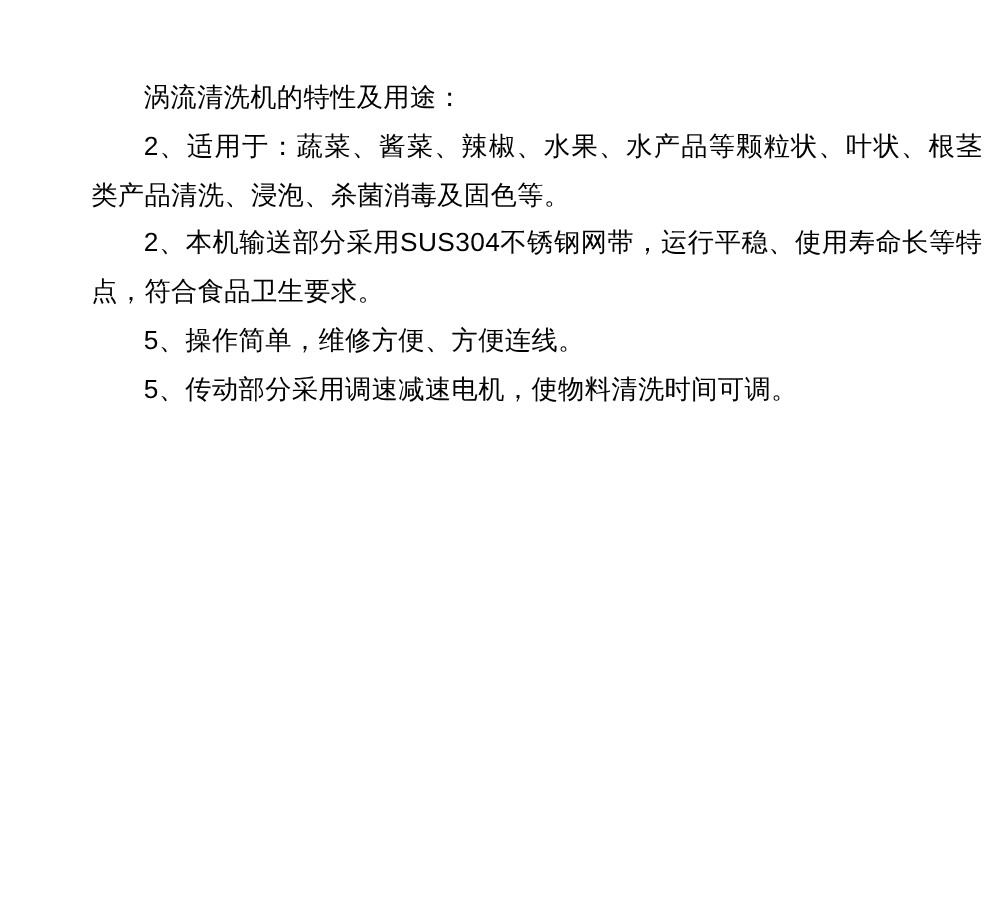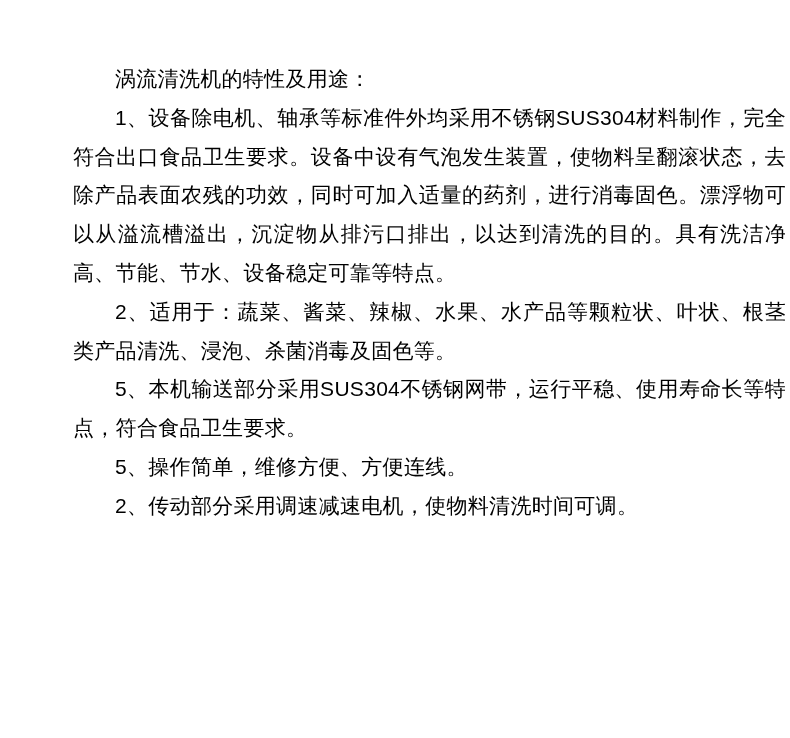--- a/index.html
+++ b/index.html
@@ -33,18 +33,17 @@
 
   .doc p.title {
     text-align: left;
   }
 </style>
 </head>
 <body>
 
 <div class="doc">
   <p class="title">涡流清洗机的特性及用途：</p>
-  <p>1、设备除电机、轴承等标准件外均采用不锈钢SUS304材料制作，完全符合出口食品卫生要求。设备中设有气泡发生装置，使物料呈翻滚状态，去除产品表面农残的功效，同时可加入适量的药剂，进行消毒固色。漂浮物可以从溢流槽溢出，沉淀物从排污口排出，以达到清洗的目的。具有洗洁净高、节能、节水、设备稳定可靠等特点。</p>
   <p>2、适用于：蔬菜、酱菜、辣椒、水果、水产品等颗粒状、叶状、根茎类产品清洗、浸泡、杀菌消毒及固色等。</p>
-  <p>5、本机输送部分采用SUS304不锈钢网带，运行平稳、使用寿命长等特点，符合食品卫生要求。</p>
+  <p>2、本机输送部分采用SUS304不锈钢网带，运行平稳、使用寿命长等特点，符合食品卫生要求。</p>
   <p>5、操作简单，维修方便、方便连线。</p>
-  <p>2、传动部分采用调速减速电机，使物料清洗时间可调。</p>
+  <p>5、传动部分采用调速减速电机，使物料清洗时间可调。</p>
 </div>
 
 </body></html>

